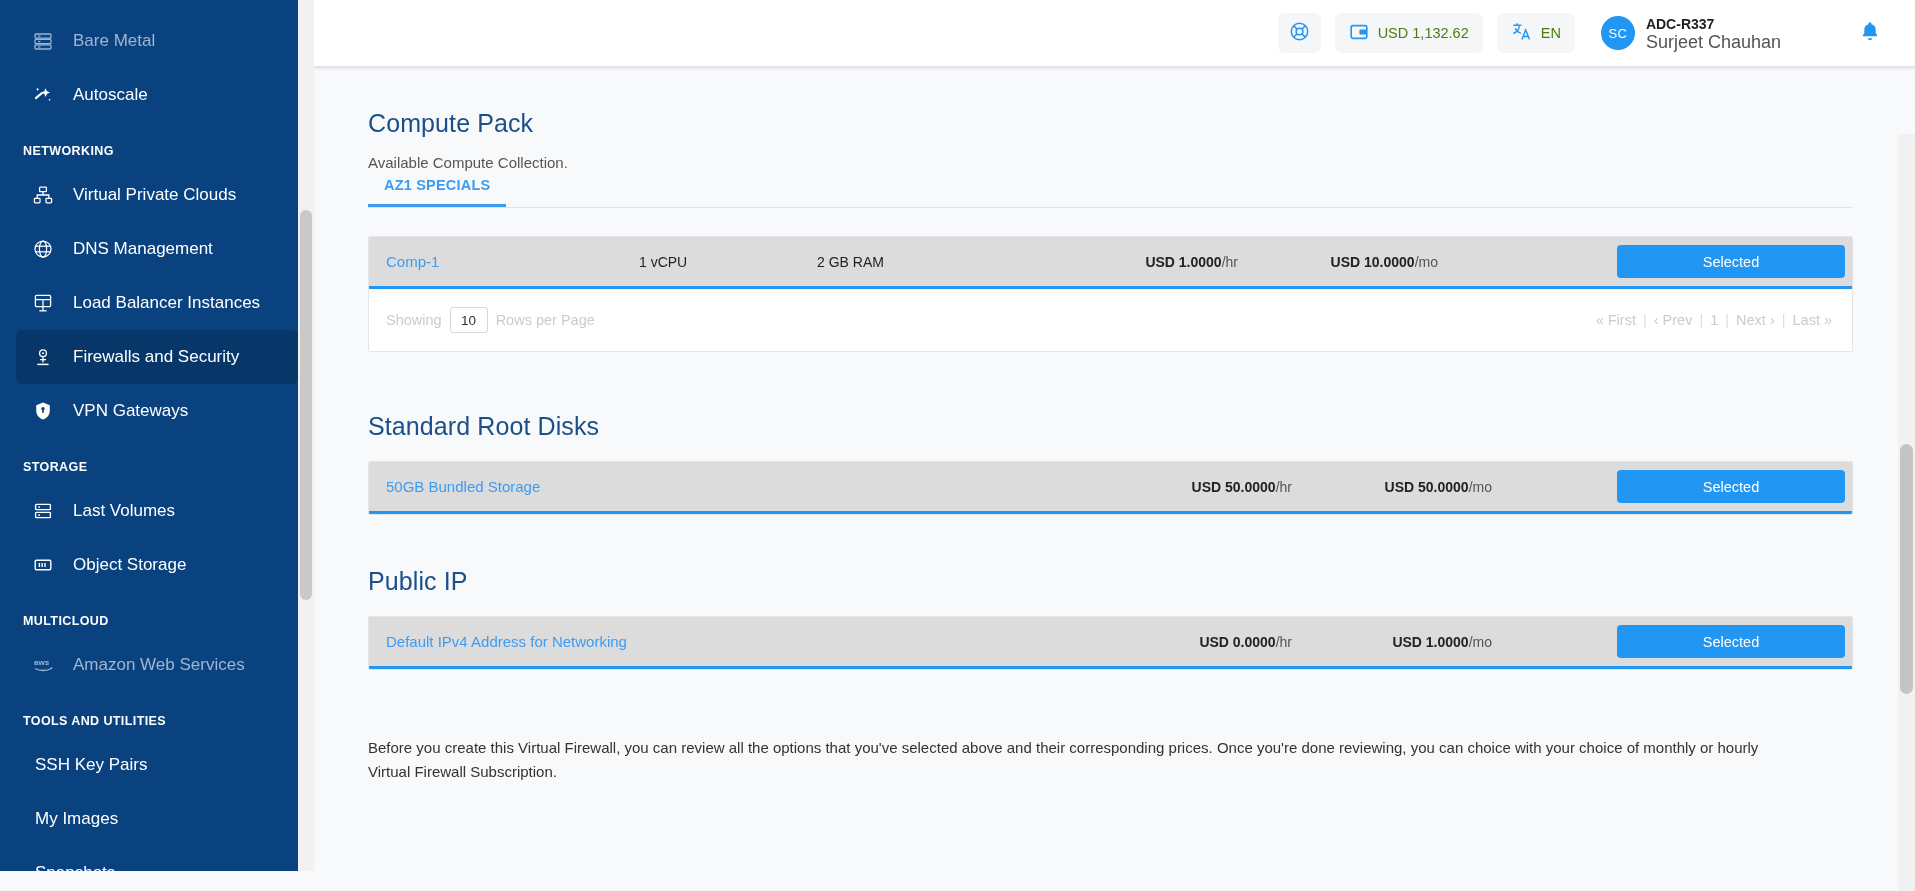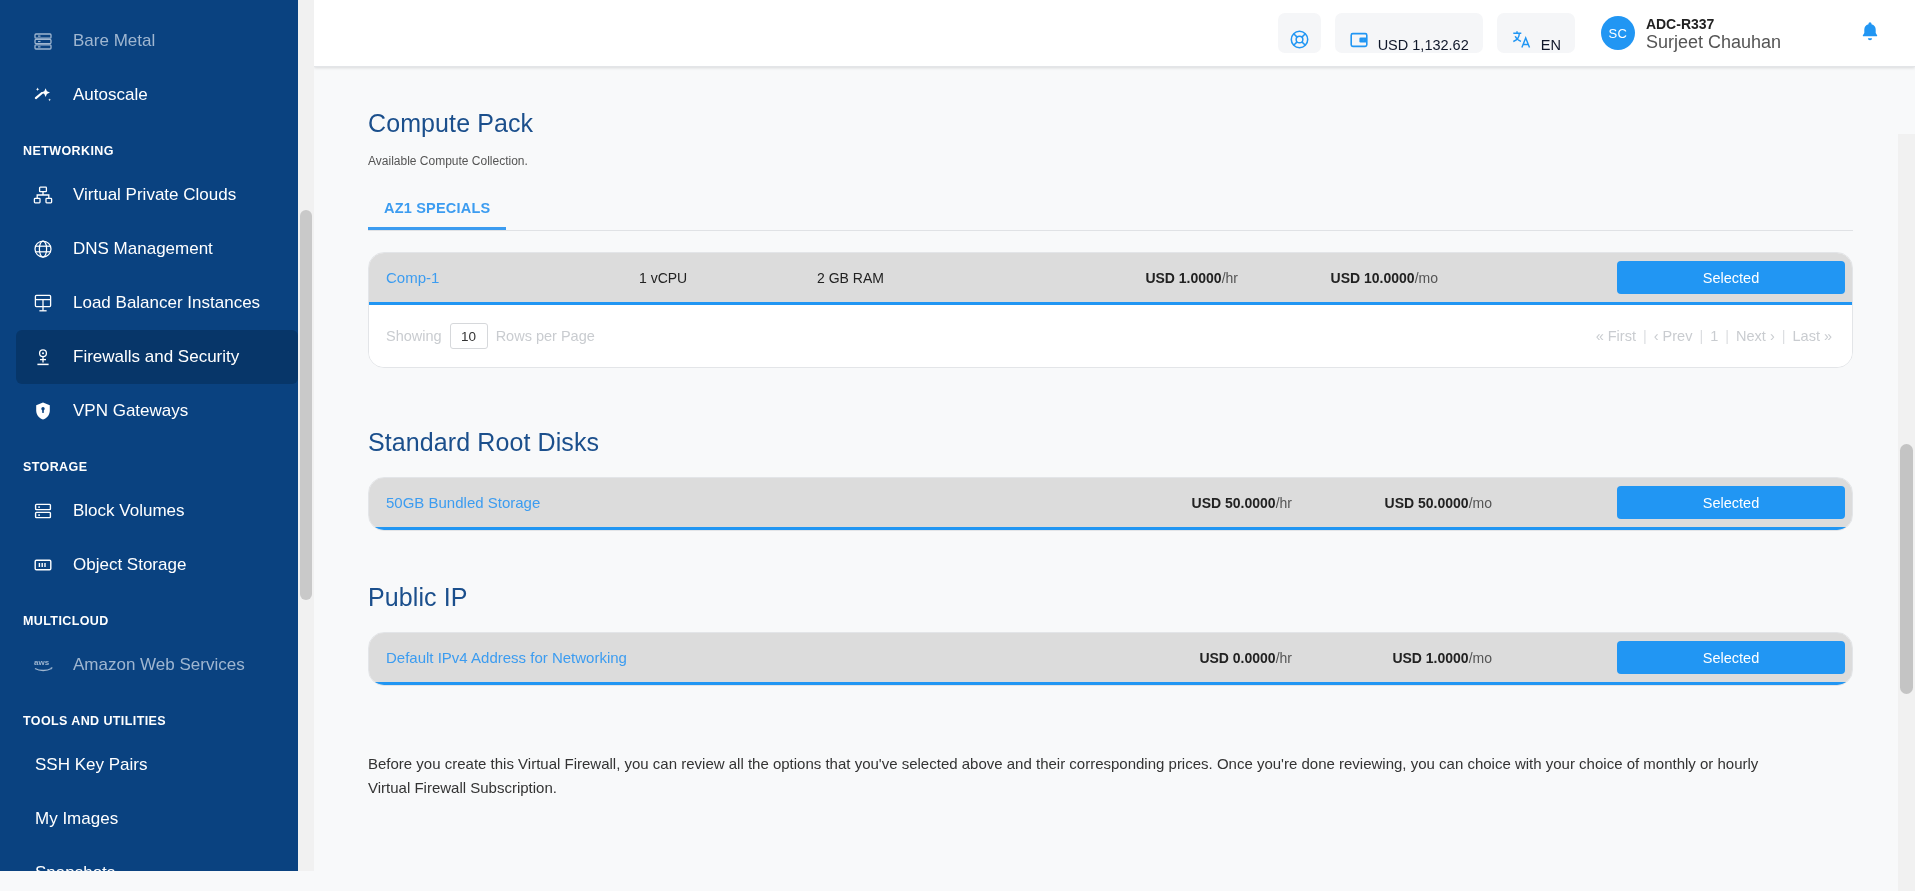--- a/index.html
+++ b/index.html
@@ -94,27 +94,27 @@
     border-bottom: 1px solid #e3e5e8;
     box-shadow: 0 1px 3px rgba(0,0,0,.13);
     display: flex;
     align-items: center;
     justify-content: flex-end;
     padding-right: 34px;
     z-index: 5;
   }
   .tb-btn {
     display: flex;
-    align-items: flex-end;
+    align-items: center;
     gap: 9px;
     height: 40px;
     padding: 0 14px;
     background: #f5f6f8;
     border-radius: 7px;
-    color: #0f172a;
+    color: #4d7c0f;
     font-size: 14.5px;
     margin-left: 14px;
     cursor: pointer;
     white-space: nowrap;
   }
   .tb-btn.icon-only { padding: 0 11px; }
   .tb-user {
     display: flex;
     align-items: center;
     gap: 11px;
@@ -145,42 +145,41 @@
 
   h1.sec {
     font-size: 25px;
     font-weight: normal;
     color: #1b4f8c;
     margin-bottom: 16px;
     letter-spacing: .1px;
   }
   h1.sec.tight { margin-bottom: 20px; }
   p.sub {
-    font-size: 12px;
+    font-size: 15px;
     color: #555;
-    margin-bottom: 26px;
-  }
-
-  
-  .tabs { display: flex; border-bottom: 1px solid #e0e2e5; margin-bottom: 21px; }
+  }
+
+  
+  .tabs { display: flex; border-bottom: 1px solid #e0e2e5; margin-bottom: 28px; }
   .tab {
     font-size: 14.5px;
     color: #3c9cf0;
     font-weight: bold;
     letter-spacing: .2px;
     padding: 6px 16px 11px 16px;
     cursor: pointer;
   }
   .tab.active { border-bottom: 3px solid #3c9cf0; }
 
   
   .card {
     background: #ffffff;
     border: 1px solid #e3e5e8;
-    border-radius: 16px;
+    border-radius: 2px;
     overflow: hidden;
     margin-bottom: 8px;
   }
   .row {
     position: relative;
     display: flex;
     align-items: center;
     height: 52px;
     background: #dcdcdc;
     border-bottom: 3px solid #2196f3;
@@ -366,21 +365,21 @@
 
       <div class="sb-item">
         <span class="sb-ico">
           <svg width="20" height="20" viewBox="0 0 20 20" fill="none" stroke="#ffffff" stroke-width="1.4">
             <rect x="2.6" y="3.4" width="14.8" height="5.2" rx=".8"></rect>
             <rect x="2.6" y="11.4" width="14.8" height="5.2" rx=".8"></rect>
             <rect x="5.2" y="5.4" width="1.8" height="1.4" fill="#ffffff" stroke="none"></rect>
             <rect x="5.2" y="13.4" width="1.8" height="1.4" fill="#ffffff" stroke="none"></rect>
           </svg>
         </span>
-        <span>Block Volumes</span>
+        <span>Last Volumes</span>
       </div>
 
       <div class="sb-item">
         <span class="sb-ico">
           <svg width="20" height="20" viewBox="0 0 20 20" fill="none" stroke="#ffffff" stroke-width="1.4">
             <rect x="2.2" y="5.2" width="15.6" height="9.6" rx="1.2"></rect>
             <line x1="6.4" y1="8" x2="6.4" y2="12"></line>
             <line x1="9.2" y1="8" x2="9.2" y2="12"></line>
             <line x1="12" y1="8" x2="12" y2="12"></line>
           </svg>

